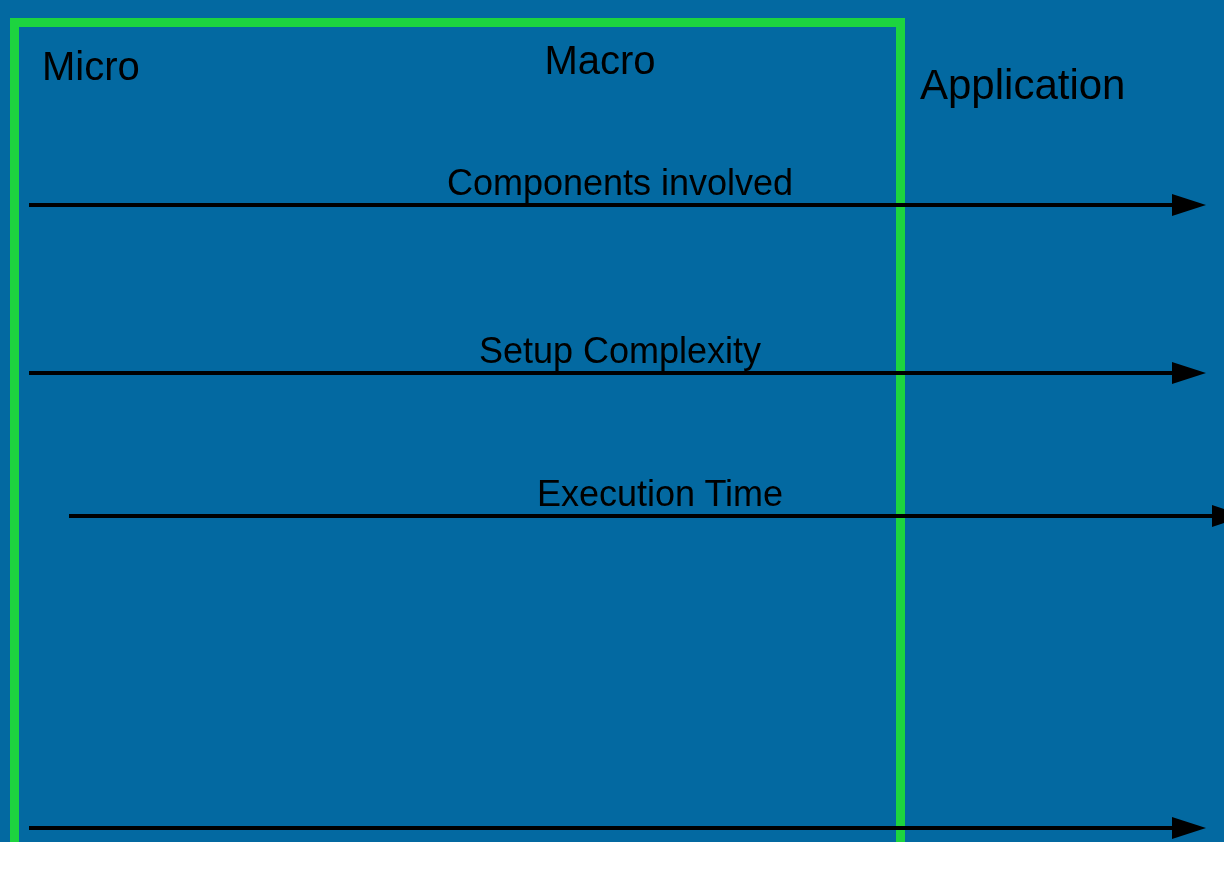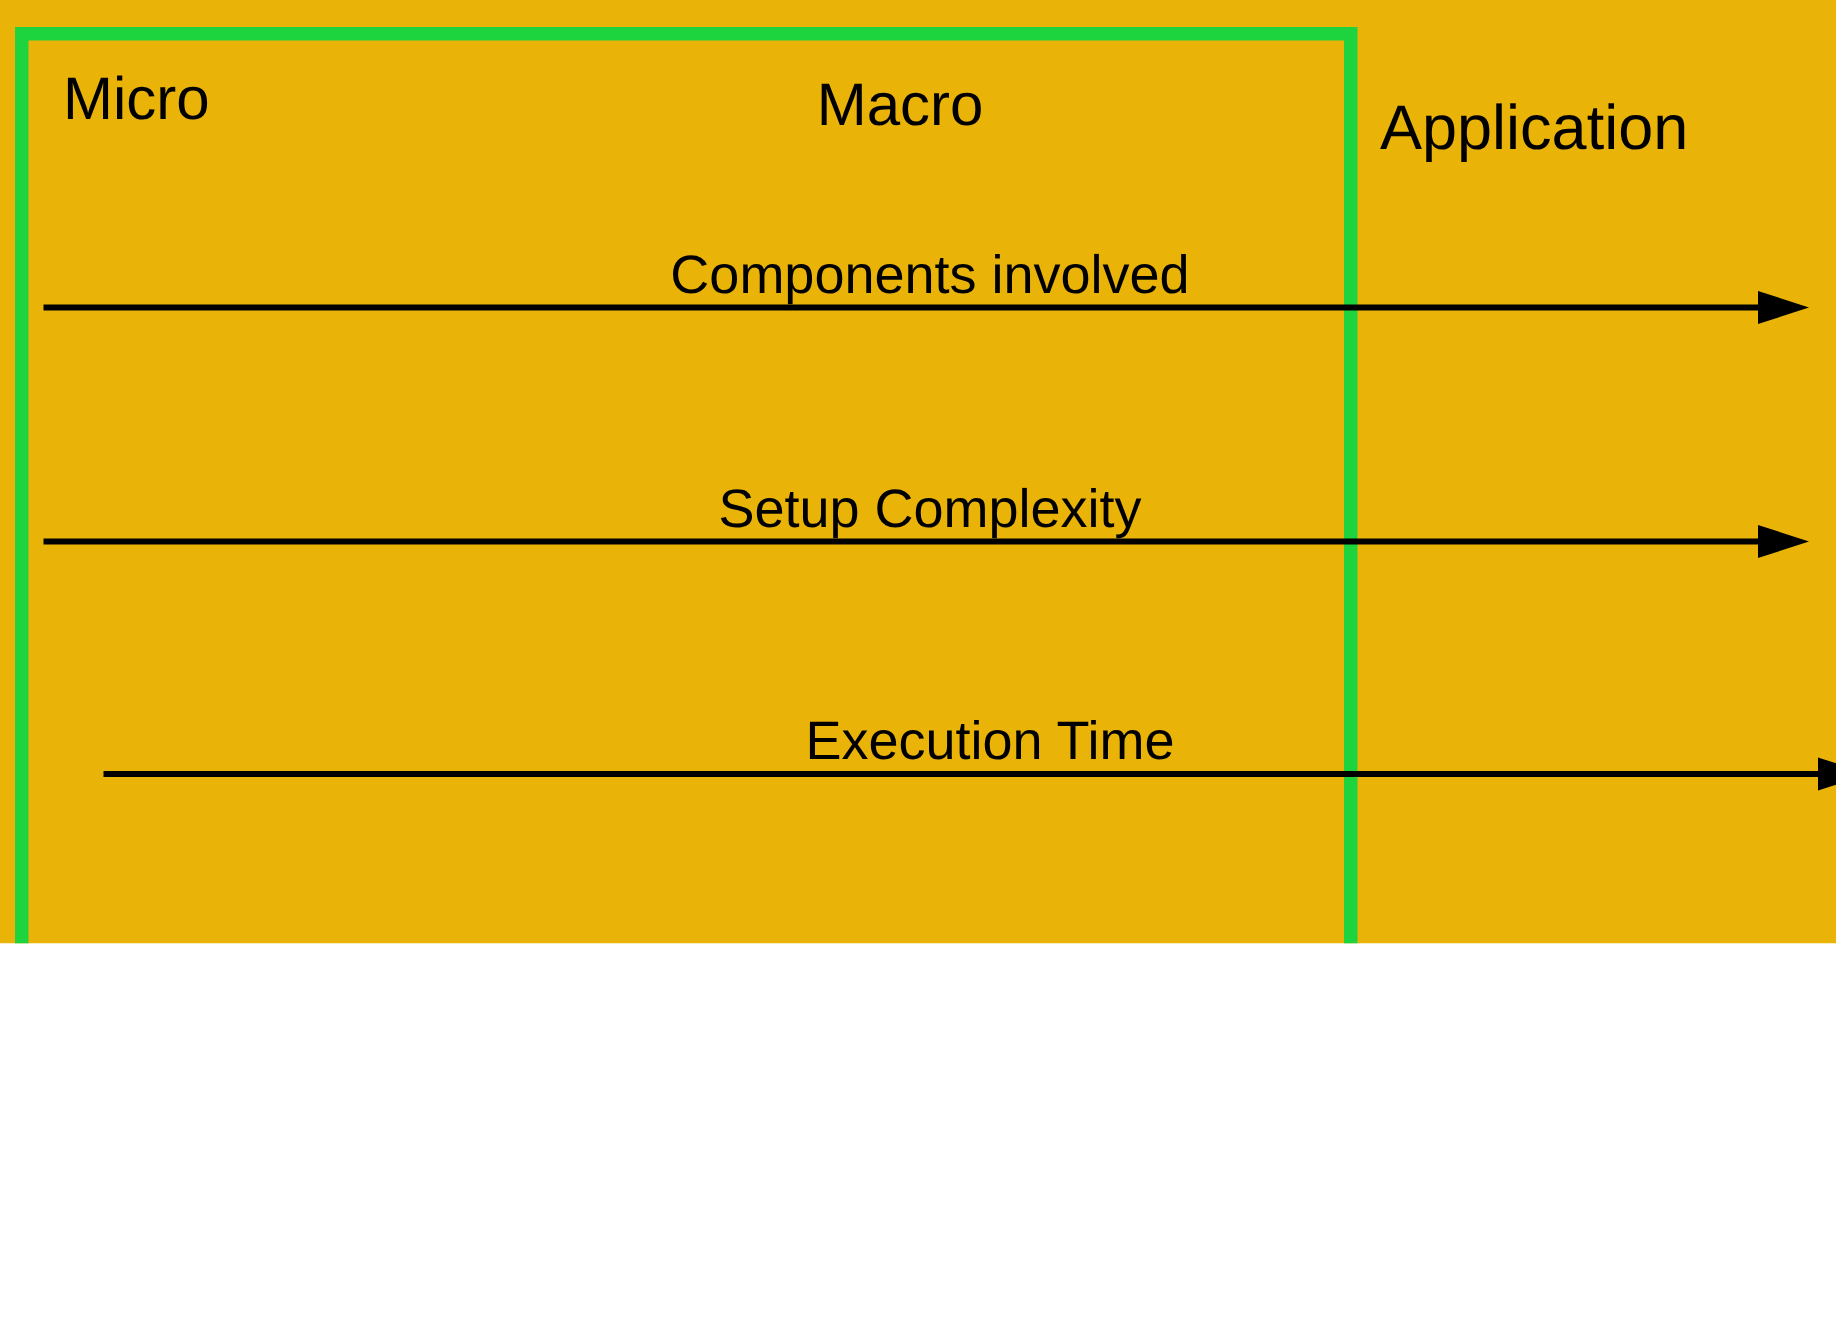--- a/index.html
+++ b/index.html
@@ -3,22 +3,22 @@
 <meta charset="utf-8">
 <style>
   html, body {
     margin: 0;
     padding: 0;
     background: #ffffff;
   }
   .canvas {
     position: relative;
     width: 1224px;
-    height: 629px;
-    background: #eab308;
+    height: 842px;
+    background: #0369a1;
     overflow: hidden;
     font-family: "Liberation Sans", sans-serif;
     color: #000000;
   }
 
   
   .scope-box {
     position: absolute;
     left: 10px;
     top: 18px;
@@ -32,33 +32,33 @@
 
   
   .col-header {
     position: absolute;
     font-size: 40px;
     line-height: 1.1;
     white-space: nowrap;
     z-index: 3;
   }
   .col-micro       { left: 42px;  top: 44px; }
-  .col-macro       { left: 600px; top: 48px; transform: translateX(-50%); text-align: center; }
+  .col-macro       { left: 600px; top: 38px; transform: translateX(-50%); text-align: center; }
   .col-application { left: 920px; top: 40px; font-size: 42px; margin-top: 22px; }
 
   
   .arrow-row {
     position: absolute;
     left: 0;
     width: 1224px;
     height: 80px;
     z-index: 2;
   }
   .row-0 { top: 152px; padding-left: 24px; }  
-  .row-1 { top: 308px; text-align: center; }
+  .row-1 { top: 320px; text-align: center; }
   .row-2 { top: 463px; margin-left: 40px; }
   .row-3 { top: 619px; }
   .row-4 { top: 775px; }
 
   .arrow-label {
     position: absolute;
     left: 620px;
     bottom: 31px;
     transform: translateX(-50%);
     font-size: 36px;

